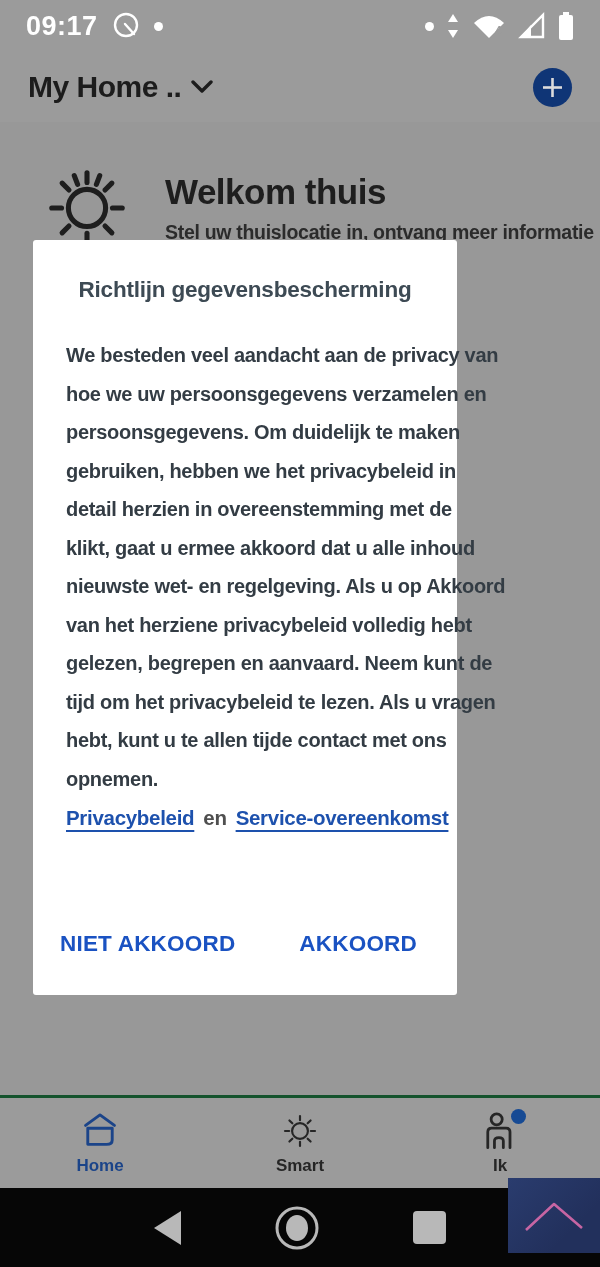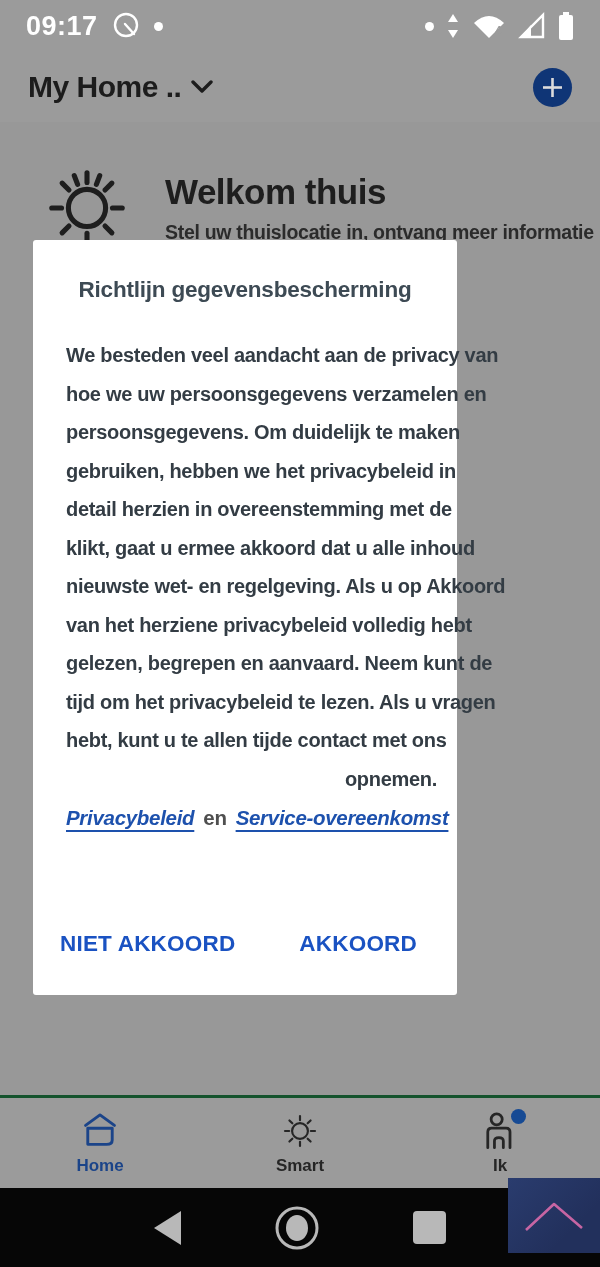--- a/index.html
+++ b/index.html
@@ -41,27 +41,27 @@
     position:absolute;left:33px;top:240px;width:424px;height:755px;
     background:#fff;border-radius:3px;box-sizing:border-box;z-index:5;
   }
   .dialog-title{
     margin-top:37px;text-align:center;font-size:22.5px;font-weight:700;
     color:var(--dialog_title);letter-spacing:-0.2px;
   }
   .dialog-body{margin:33px 20px 0 33px;}
   .body-line{
     font-size:20px;font-weight:700;color:var(--dialog_body);
-    line-height:38.5px;letter-spacing:-0.3px;white-space:nowrap;text-align:right;
+    line-height:38.5px;letter-spacing:-0.3px;white-space:nowrap;
   }
   .dialog-links{
     margin:8px 20px 0 33px;font-size:20.5px;font-weight:700;letter-spacing:-0.3px;
     display:flex;align-items:baseline;gap:9px;white-space:nowrap;
   }
-  .dialog-links a{color:var(--accent_blue);text-decoration:underline;text-underline-offset:5px;cursor:pointer;font-style:italic;}
+  .dialog-links a{color:var(--accent_blue);text-decoration:underline;text-underline-offset:5px;cursor:pointer;}
   .dialog-links .conj{color:var(--conj_gray);}
   .dialog-actions{
     position:absolute;right:40px;bottom:38px;display:flex;gap:64px;align-items:flex-end;
   }
   .dialog-actions button{
     background:none;border:none;padding:0;cursor:pointer;
     font-family:inherit;font-size:22.5px;font-weight:700;color:var(--button_blue);letter-spacing:0.2px;
   }
   
   .bottom-nav{

